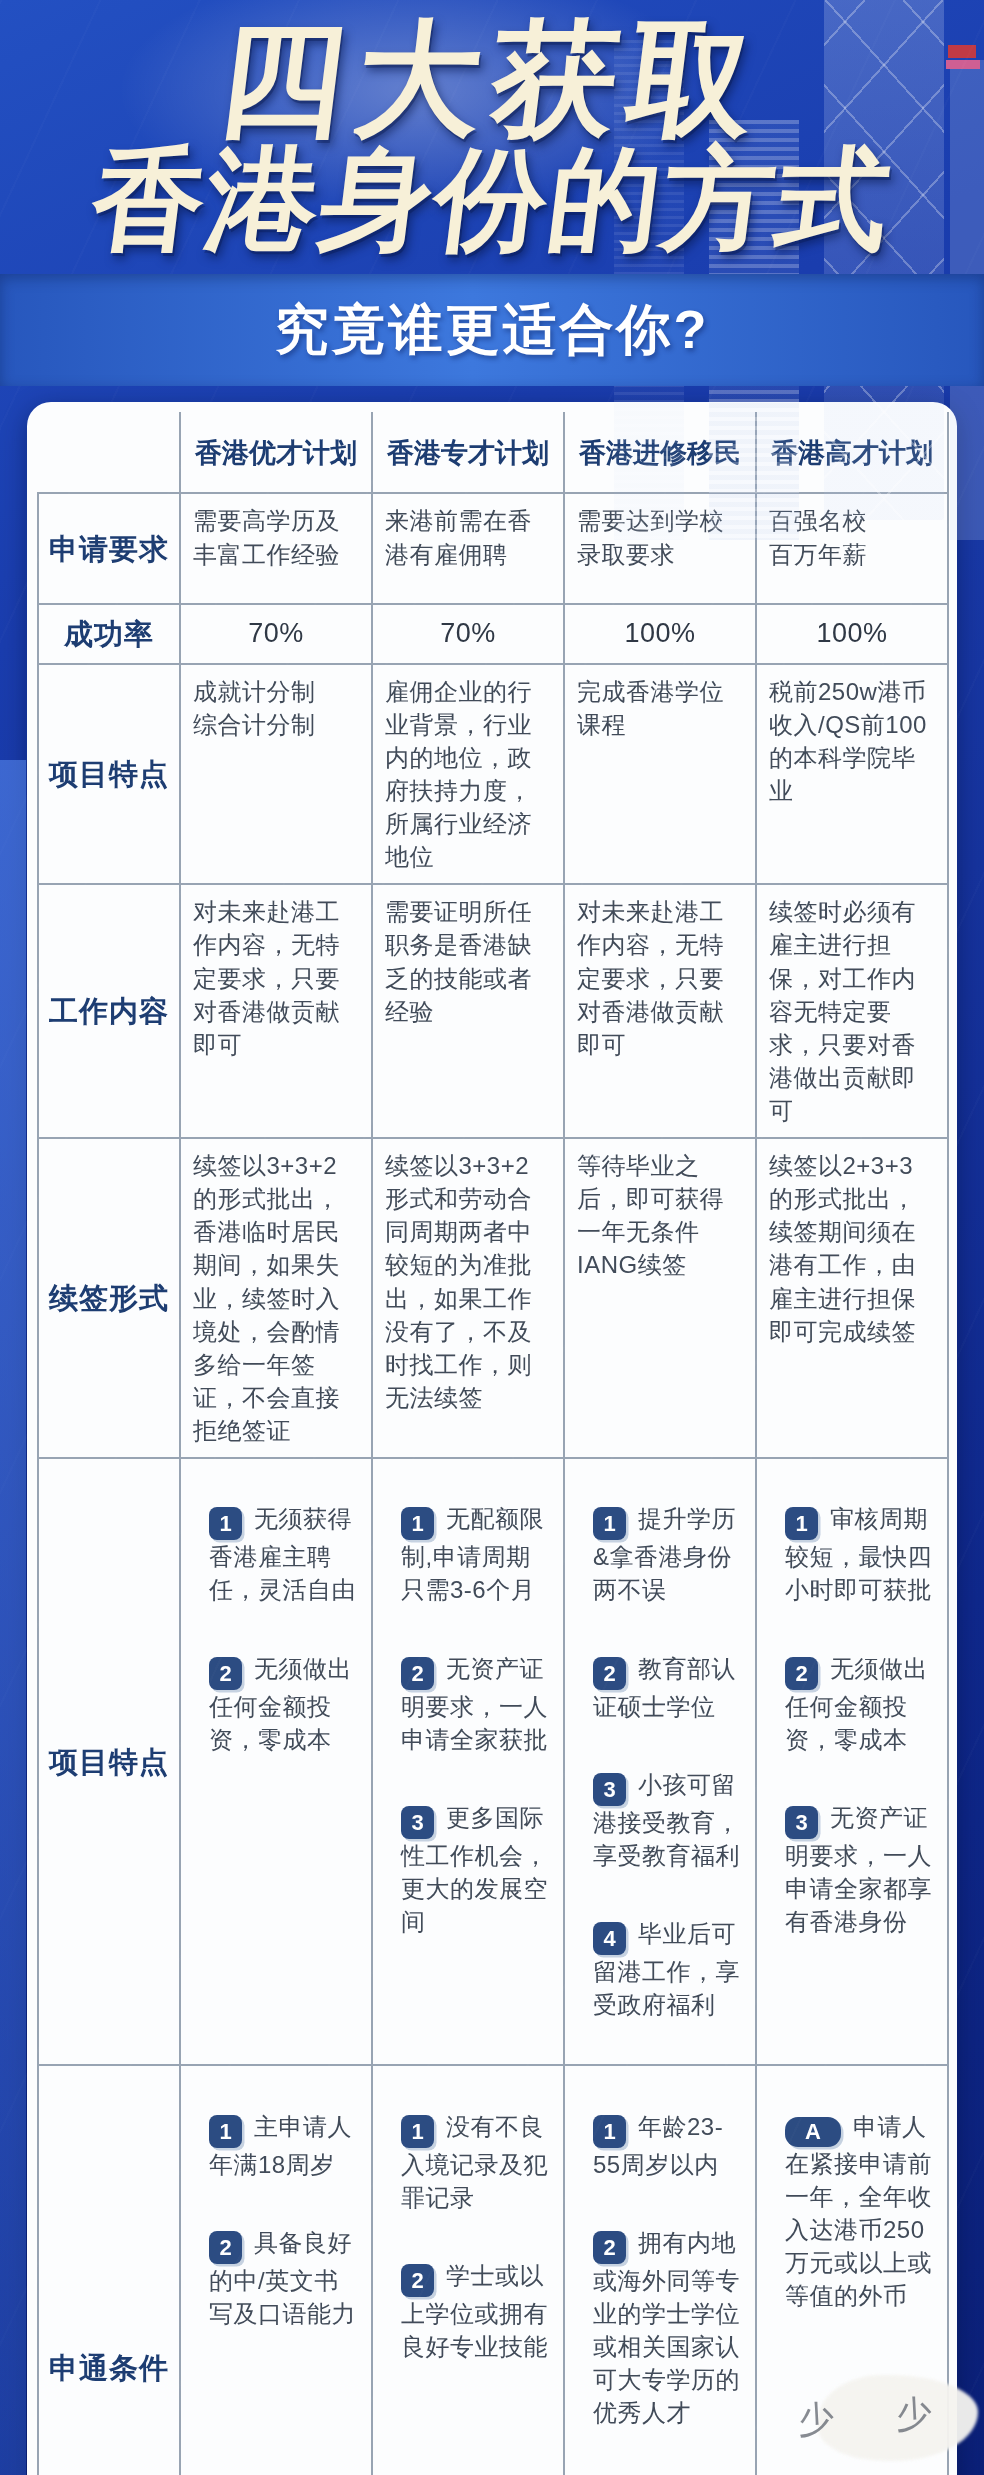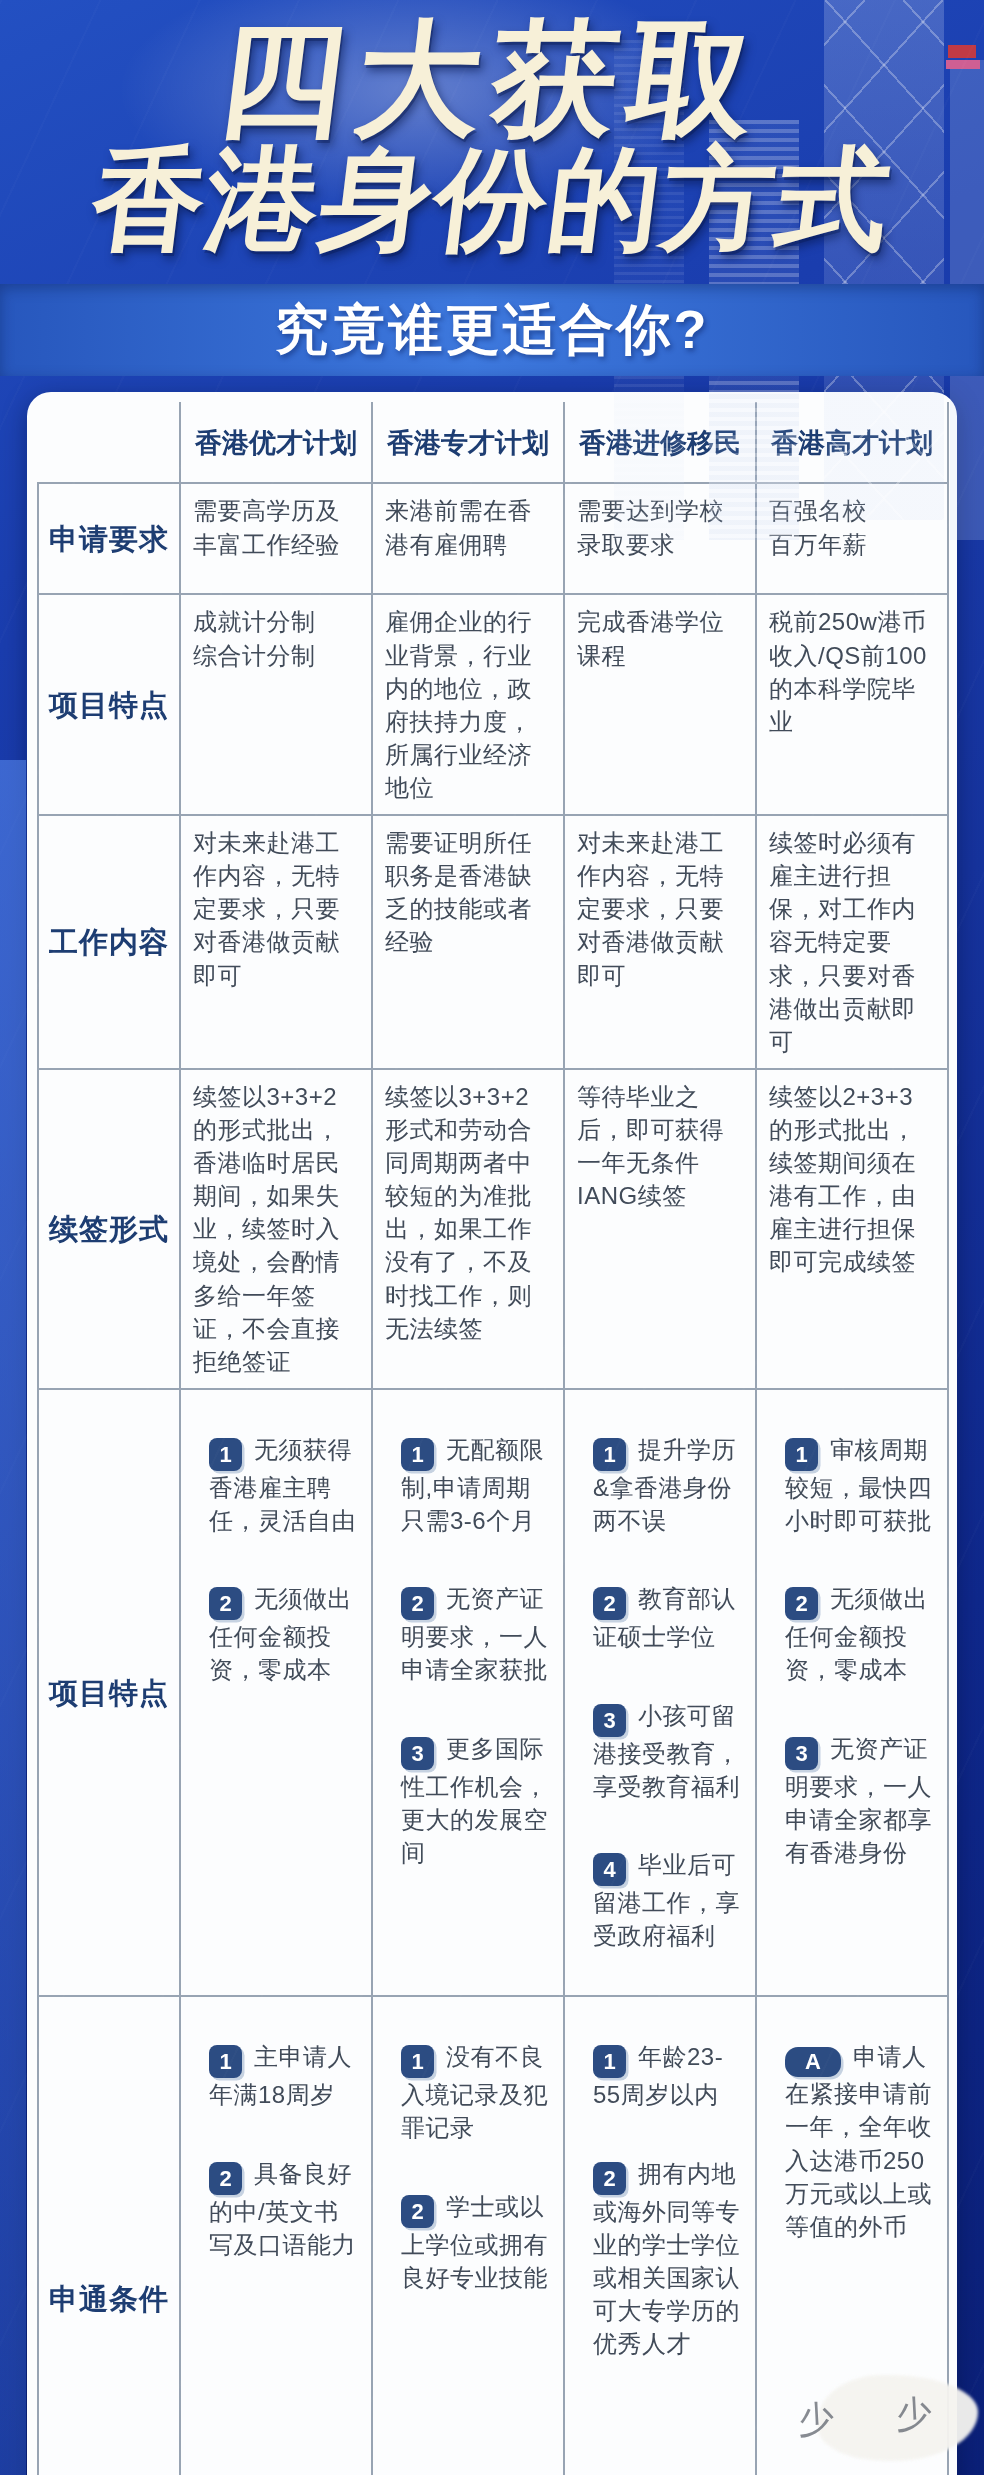--- a/index.html
+++ b/index.html
@@ -29,21 +29,21 @@
   .billboard2{position:absolute;right:4px;top:60px;width:34px;height:9px;background:#cf5f93;}
   
   .left-band{position:absolute;left:0;top:760px;width:26px;height:1715px;pointer-events:none;
     background:linear-gradient(180deg,rgba(90,140,240,.55),rgba(60,110,220,.35));}
   
   .hero{position:relative;padding-top:14px;text-align:center;}
   .title-line{color:#f7f0d8;font-weight:bold;transform:skewX(-7deg);
     text-shadow:4px 6px 10px rgba(5,20,70,.55),2px 3px 0 rgba(10,25,80,.35);}
   .t1{font-size:126px;line-height:1.04;letter-spacing:10px;}
   .t2{font-size:112px;line-height:1.12;margin-top:-8px;letter-spacing:2px;}
-  .band{margin-top:22px;height:92px;display:flex;align-items:center;justify-content:center;
+  .band{margin-top:12px;height:112px;display:flex;align-items:center;justify-content:center;
     background:linear-gradient(90deg,#2757bd 0%,#3d78dd 48%,#2757bd 100%);
     box-shadow:0 4px 14px rgba(5,20,70,.35) inset;}
   .band-text{color:#ffffff;font-size:54px;font-weight:bold;letter-spacing:3px;
     text-shadow:2px 3px 5px rgba(8,28,90,.45);}
   
   .table-wrap{width:910px;margin:16px auto 0;background:#fcfdfe;border-radius:24px;padding:10px;
     box-shadow:0 6px 24px rgba(4,15,60,.45);}
   table{border-collapse:collapse;table-layout:fixed;width:910px;}
   td,th{border:2px solid #98a4b3;vertical-align:middle;box-sizing:border-box;
     color:#414b59;font-size:24px;line-height:1.38;padding:10px 12px;
@@ -116,20 +116,27 @@
 
   <tr class="r-apply">
     <td class="rowlabel">申请要求</td>
     <td class="cell">需要高学历及丰富工作经验</td>
     <td class="cell">来港前需在香港有雇佣聘</td>
     <td class="cell">需要达到学校录取要求</td>
     <td class="cell">百强名校
 百万年薪</td>
   </tr>
 
+  <tr class="r-success">
+    <td class="rowlabel">成功率</td>
+    <td class="cell center">70%</td>
+    <td class="cell center">70%</td>
+    <td class="cell center">100%</td>
+    <td class="cell center">100%</td>
+  </tr>
 
 
   <tr class="r-review">
     <td class="rowlabel">项目特点</td>
     <td class="cell">成就计分制
 综合计分制</td>
     <td class="cell">雇佣企业的行业背景，行业内的地位，政府扶持力度，所属行业经济地位</td>
     <td class="cell">完成香港学位课程</td>
     <td class="cell">税前250w港币收入/QS前100的本科学院毕业</td>
   </tr>

